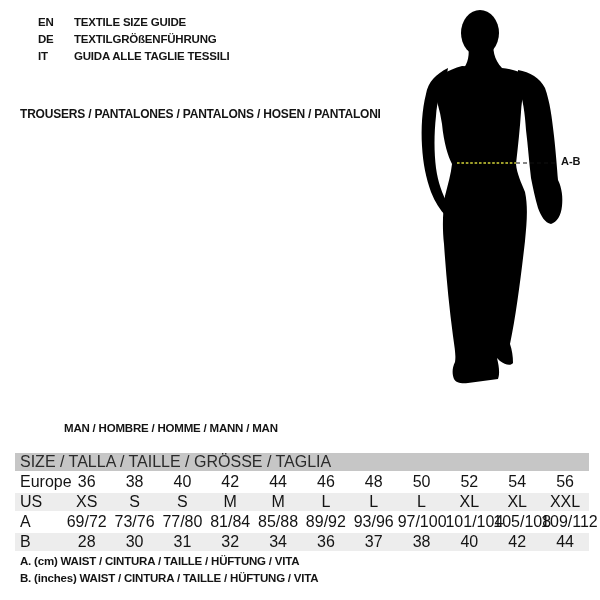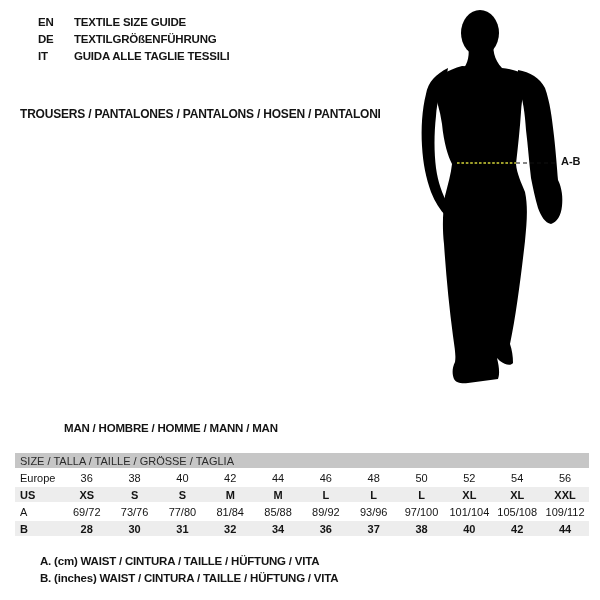--- a/index.html
+++ b/index.html
@@ -14,29 +14,29 @@
   .lang-code{width:36px;}
   
   #category-line{left:20px;top:107px;font-size:12px;font-weight:bold;letter-spacing:-0.2px;}
   
   #figure-area{left:418px;top:6px;width:145px;height:380px;}
   #measure-label{left:561px;top:155px;font-size:11px;font-weight:bold;}
   
   #section-title{left:20px;top:422px;font-size:11.5px;font-weight:bold;letter-spacing:-0.2px;margin-left:44px;}
   
   #size-table-wrap{left:15px;top:453px;width:574px;}
-  table{border-collapse:collapse;table-layout:fixed;width:574px;font-size:11px;}
+  table{border-collapse:collapse;table-layout:fixed;width:574px;font-size:16px;}
   td{height:15px;padding:0;border-bottom:2px solid #ffffff;white-space:nowrap;}
   td.header-cell{background:#c6c6c6;padding-left:5px;color:#2b2b2b;height:15px;}
   td.row-label{text-align:left;padding-left:5px;width:77px;margin-left:44px;}
   td.val{text-align:center;}
-  tr.alt td{background:#ededed;font-weight:bold;}
+  tr.alt td{background:#ededed;}
   
   #notes-block{left:20px;top:553px;}
-  .note-line{font-size:11.5px;font-weight:bold;line-height:17px;letter-spacing:-0.2px;margin-left:20px;}
+  .note-line{font-size:11.5px;font-weight:bold;line-height:17px;letter-spacing:-0.2px;}
 </style>
 </head>
 <body>
 
 <div class="abs" id="lang-block">
   <div class="lang-row">
     <span class="lang-code">EN</span>
     <span>TEXTILE SIZE GUIDE</span>
   </div>
   <div class="lang-row">

